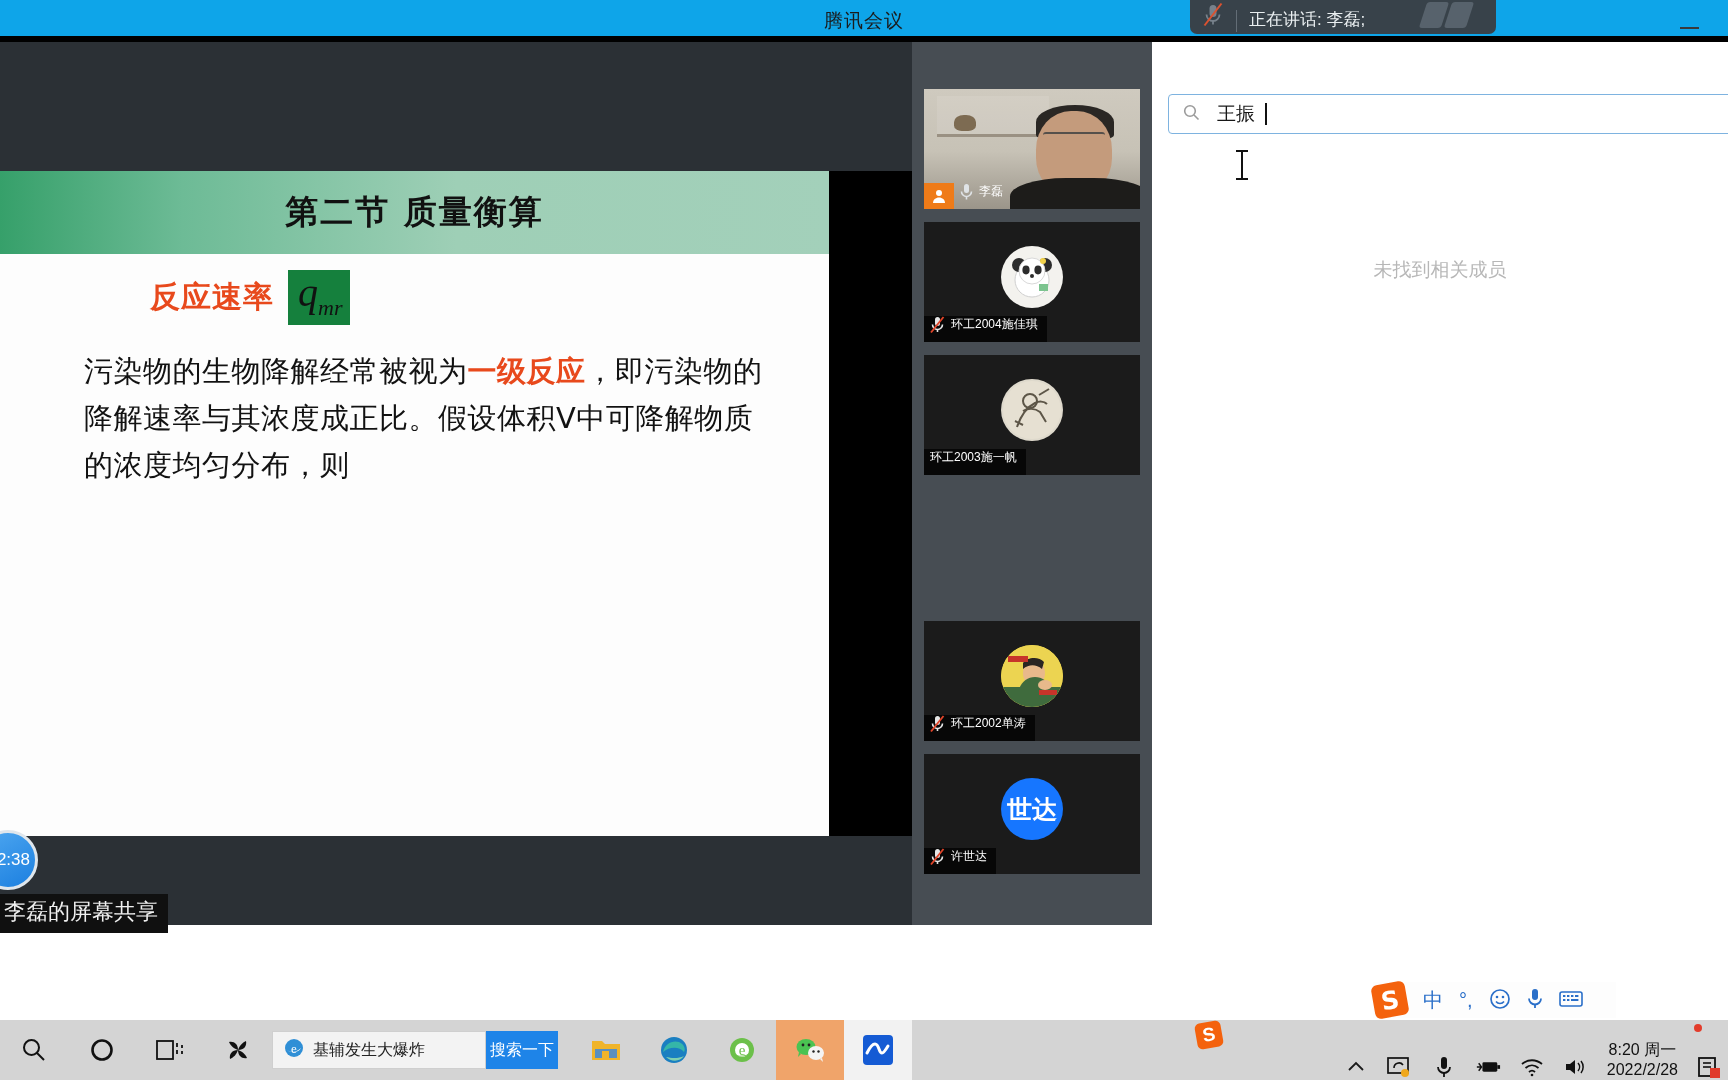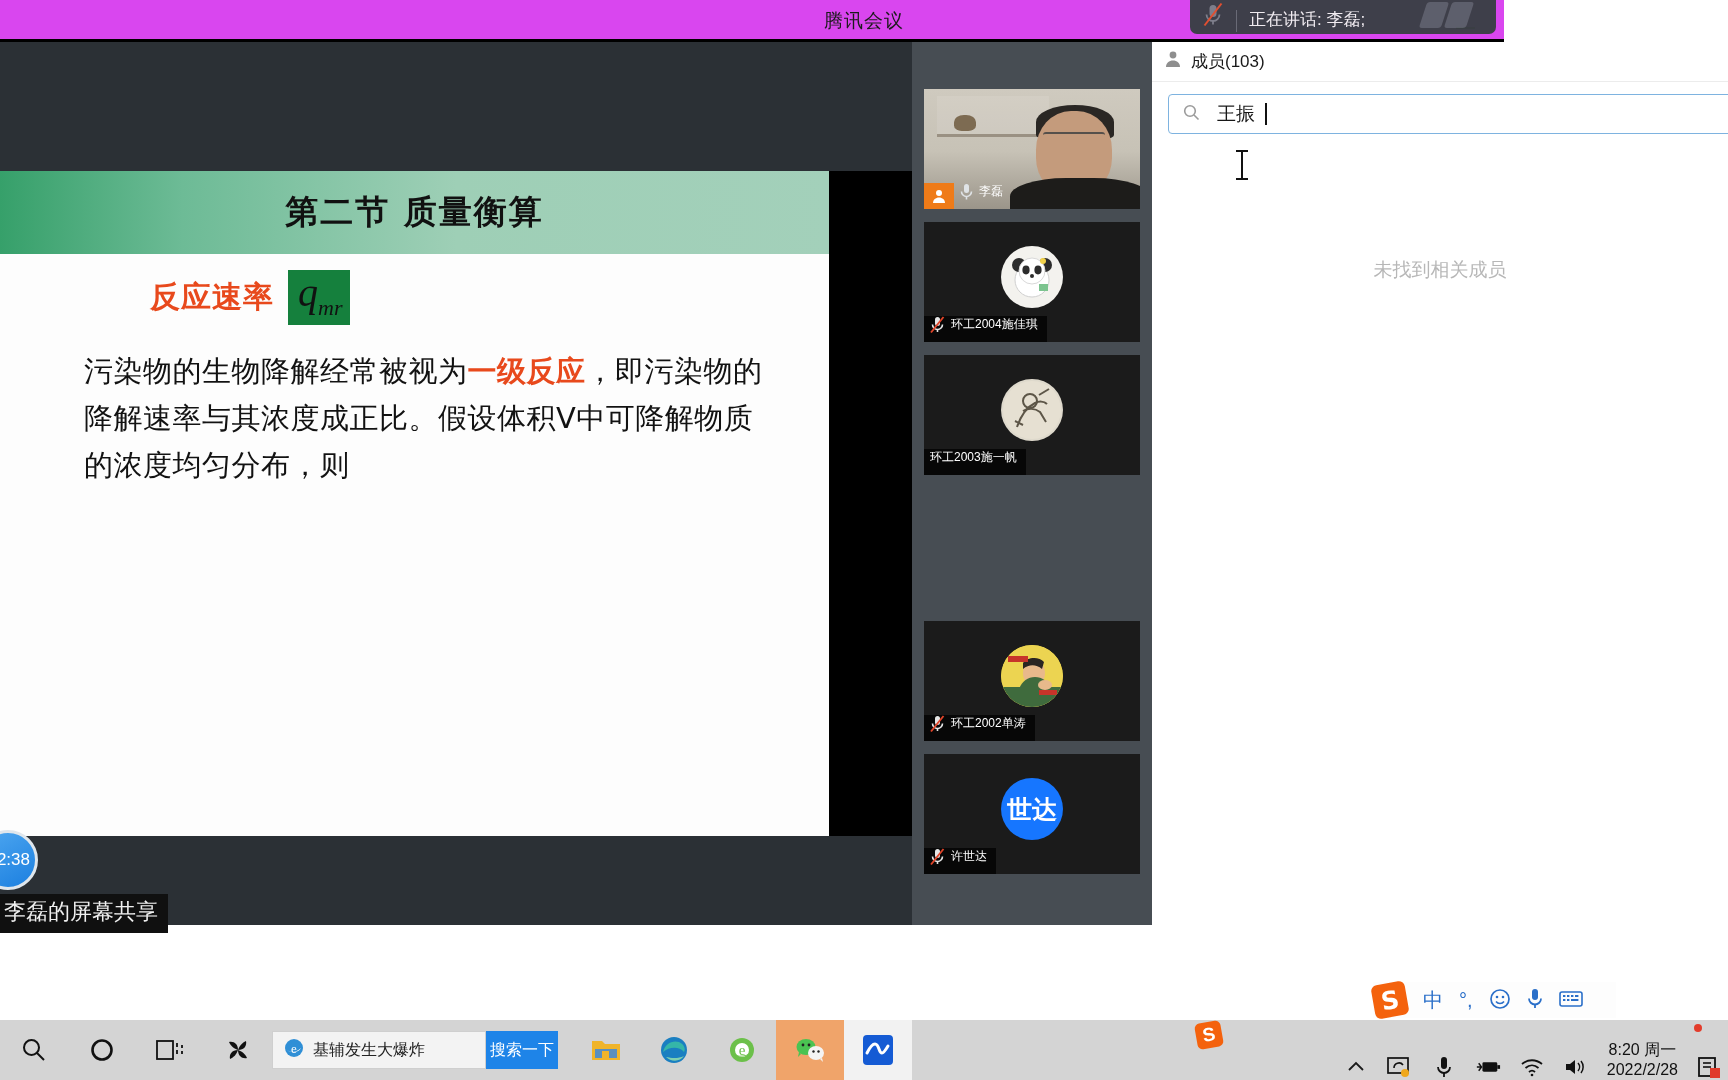--- a/index.html
+++ b/index.html
@@ -7,23 +7,23 @@
   html, body {
     width: 1728px; height: 1080px;
     overflow: hidden;
     background: #ffffff;
     font-family: "Liberation Sans", "DejaVu Sans", sans-serif;
   }
   #screen { position: relative; width: 1728px; height: 1080px; }
 
   
   .titlebar {
-    position: absolute; left: 0; top: 0; width: 1504px; height: 42px;
-    background: #d946ef;
-    border-bottom: 3px solid #000000;
+    position: absolute; left: 0; top: 0; width: 1728px; height: 42px;
+    background: #0ea5e9;
+    border-bottom: 6px solid #000000;
   }
   .titlebar-text {
     position: absolute; left: 0; top: 0; width: 1728px; height: 42px;
     line-height: 42px; text-align: center;
     font-size: 19px; color: #1b1b1b; letter-spacing: 1px;
   }
   .min-btn {
     position: absolute; right: 18px; top: 0px; width: 42px; height: 42px;
     display: flex; align-items: center; justify-content: center;
   }
@@ -433,29 +433,20 @@
               <line x1="7.5" y1="13.5" x2="7.5" y2="16" stroke="#e6e6e6" stroke-width="1.6"></line>
               <line x1="1" y1="16.5" x2="13.5" y2="1" stroke="#e0452a" stroke-width="1.9"></line>
             </svg>
         </span>
         <span>许世达</span>
       </div>
     </div>
   </div>
 
   <div class="panel">
-    <div class="panel-header">
-      <span>
-        <svg width="18" height="18" viewBox="0 0 18 18">
-            <circle cx="9" cy="5" r="3.4" fill="#8e8e8e"></circle>
-            <path d="M2 17c0-3.9 3.1-6.4 7-6.4s7 2.5 7 6.4z" fill="#8e8e8e"></path>
-          </svg>
-      </span>
-      <span>成员(103)</span>
-    </div>
 
     <div class="search-wrap">
       <div class="search-box" title="搜索成员">
         <span>
           <svg width="17" height="17" viewBox="0 0 17 17">
               <circle cx="7" cy="7" r="5.3" fill="none" stroke="#9b9b9b" stroke-width="1.6"></circle>
               <line x1="11" y1="11" x2="15.5" y2="15.5" stroke="#9b9b9b" stroke-width="1.6"></line>
             </svg>
         </span>
         <span class="search-text">王振</span>

